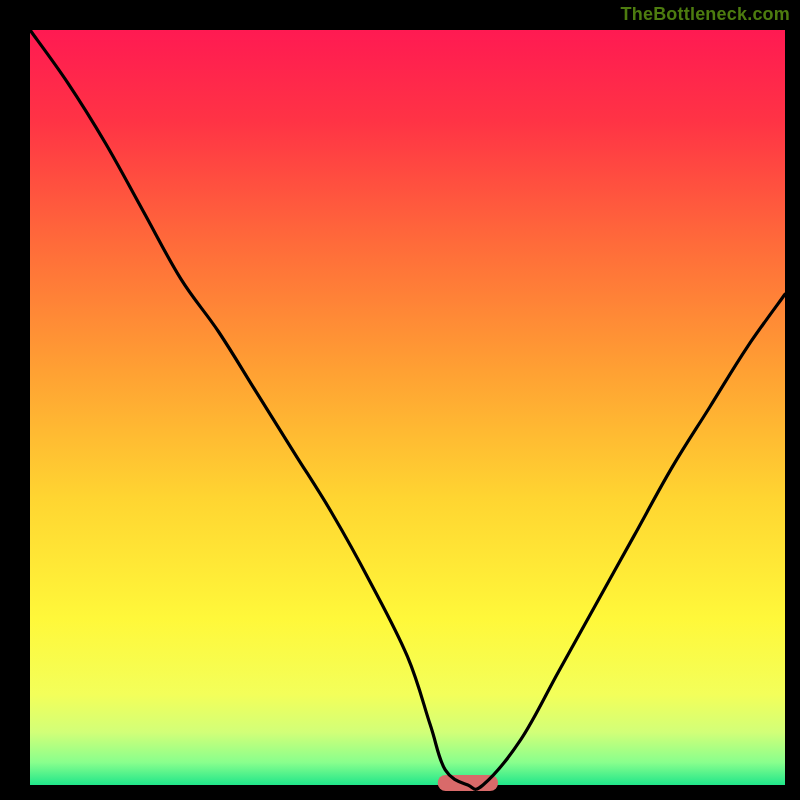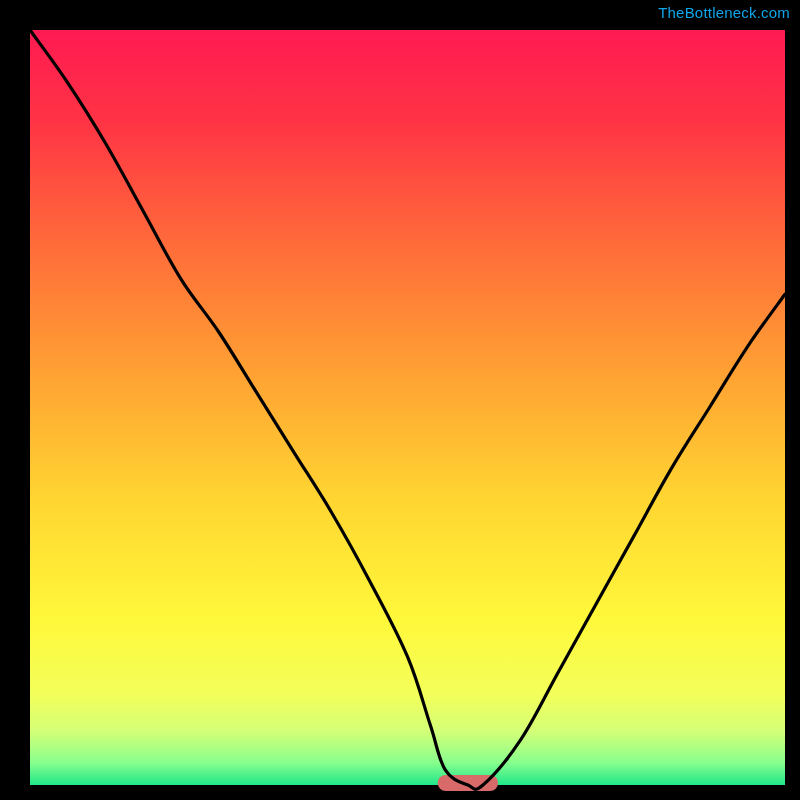--- a/index.html
+++ b/index.html
@@ -14,25 +14,25 @@
   .frame {
     position: relative;
     width: 800px;
     height: 800px;
     background: #000;
   }
   .watermark {
     position: absolute;
     top: 4px;
     right: 10px;
-    color: #0ea5e9;
-    font-size: 15px;
+    color: #4d7c0f;
+    font-size: 18px;
     letter-spacing: 0.2px;
     z-index: 5;
-    font-weight: 400;
+    font-weight: 700;
   }
   svg {
     position: absolute;
     top: 0;
     left: 0;
   }
 </style>
 </head>
 <body>
 

